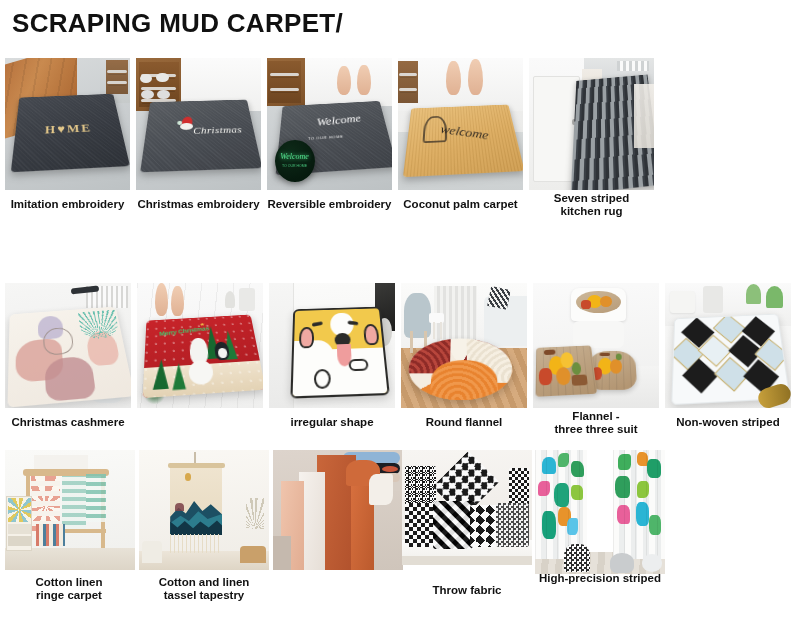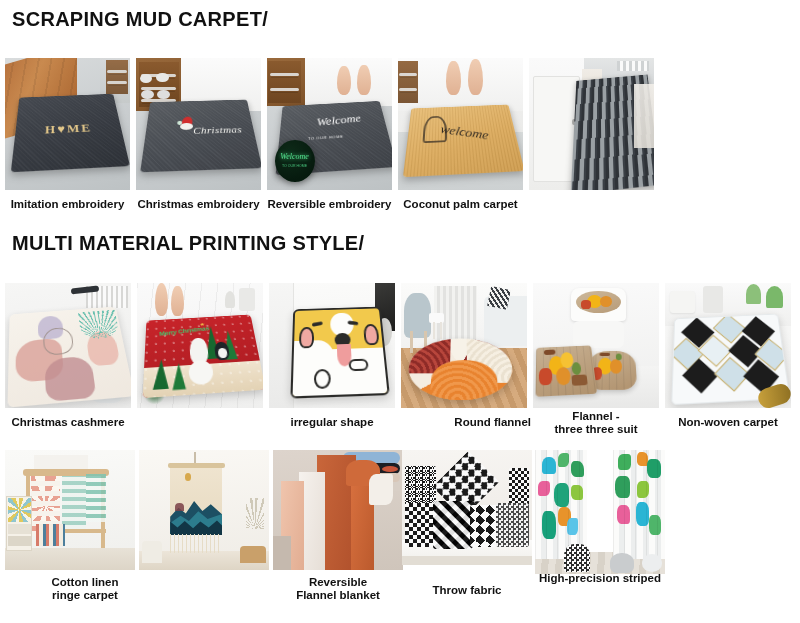--- a/index.html
+++ b/index.html
@@ -7,21 +7,21 @@
   html, body {
     width: 800px; height: 623px;
     background: #ffffff;
     font-family: "Liberation Sans", "DejaVu Sans", sans-serif;
     overflow: hidden;
   }
   .page { position: relative; width: 800px; height: 623px; background:#fff; }
 
   .section-title {
     position: absolute;
-    font-size: 20px;
+    font-size: 26px;
     font-weight: 700;
     letter-spacing: 0.3px;
     color: #111111;
     white-space: nowrap;
   }
   #title-1 { left: 12px; top: 8px; }
   #title-2 { left: 12px; top: 232px; }
 
   .tile { position: absolute; overflow: hidden; background:#e9e9e9; }
   .tile .ph { position:absolute; inset:0; overflow:hidden; }
@@ -198,22 +198,23 @@
       <div class="foot" style="left:44%;top:34%;width:9%;height:15%;"></div>
       <div style="position:absolute;left:36%;top:8%;width:64%;height:88%;
            background:
              repeating-linear-gradient(93deg, #2f3338 0 3px, #9aa0a4 3px 7px, #3a3f45 7px 9px),
              #6a7075;
            transform: perspective(150px) rotateX(18deg) rotateZ(-6deg) skewX(-4deg);
            box-shadow:0 2px 6px rgba(0,0,0,.3);"></div>
       <div style="position:absolute;right:0;top:20%;width:16%;height:48%;background:linear-gradient(180deg,#efece7,#e3dfd8);opacity:.9;"></div>
     </div>
   </div>
-
-  <div class="section-title" id="title-2">MULTI MATERIAL PRINTING STYLE/</div>
+  <div class="label" style="left:529px; top:192px; width:125px;">Seven striped
+kitchen rug</div>
+
 
   <div class="tile" style="left:5px; top:283px; width:126px; height:125px;">
     <div class="ph">
       <div style="position:absolute;inset:0;background:linear-gradient(175deg,#f6f6f5,#ebebea);"></div>
       <div style="position:absolute;right:2%;top:2%;width:34%;height:18%;
                   background:repeating-linear-gradient(90deg,#d7d7d5 0 2px,#fafafa 2px 5px);"></div>
       <div style="position:absolute;left:52%;top:3%;width:22%;height:5%;background:#2e3236;border-radius:3px;transform:rotate(-6deg);"></div>
       <div style="position:absolute;right:6%;bottom:4%;width:26%;height:22%;background:#e6e9ea;border-radius:44% 44% 30% 30%/60% 60% 30% 30%;"></div>
       <div style="position:absolute;left:3%;top:16%;width:92%;height:78%;
            background:linear-gradient(165deg,#f7f3ec,#efe8df);border-radius:6px;
@@ -316,21 +317,21 @@
            transform:perspective(200px) rotateX(26deg);">
         <div style="position:absolute;left:0;top:0;width:40%;height:60%;
              background:repeating-radial-gradient(circle at 0% 100%, #8e2b27 0 3px, #b8463c 3px 6px);"></div>
         <div style="position:absolute;right:0;top:0;width:44%;height:76%;
              background:repeating-radial-gradient(circle at 100% 90%, #f6efe2 0 3px, #eae1d0 3px 6px);"></div>
         <div style="position:absolute;left:22%;bottom:0;width:62%;height:62%;
              background:repeating-radial-gradient(circle at 40% 100%, #e8832f 0 3px, #f0984b 3px 6px);border-radius:50% 50% 0 0;"></div>
       </div>
     </div>
   </div>
-  <div class="label" style="left:397px; top:416px; width:134px;text-align:right;">Round flannel</div>
+  <div class="label" style="left:397px; top:416px; width:134px;">Round flannel</div>
 
   <div class="tile" style="left:533px; top:283px; width:126px; height:125px;">
     <div class="ph">
       <div style="position:absolute;inset:0;background:linear-gradient(175deg,#fafafa,#eeeeed);"></div>
       <div style="position:absolute;left:0;bottom:0;width:100%;height:34%;background:linear-gradient(180deg,#f4f4f3,#e8e8e7);"></div>
 
       <div style="position:absolute;left:30%;top:4%;width:44%;height:26%;background:#fcfcfb;border-radius:8px 8px 4px 4px;box-shadow:0 1px 3px rgba(0,0,0,.12);"></div>
       <div style="position:absolute;left:34%;top:6%;width:36%;height:18%;border-radius:50%;
            background:linear-gradient(160deg,#cdb89a,#b79b78);overflow:hidden;">
         <div style="position:absolute;left:24%;top:18%;width:34%;height:62%;background:#f2b417;border-radius:50%;"></div>
@@ -390,21 +391,21 @@
         <div style="position:absolute;left:54%;top:32%;width:24%;height:26%;background:#1c1c1c;transform:rotate(45deg);"></div>
         <div style="position:absolute;left:78%;top:38%;width:24%;height:26%;background:#cfe0e8;transform:rotate(45deg);border:1px solid #cbb06a;"></div>
         <div style="position:absolute;left:12%;top:58%;width:24%;height:26%;background:#1c1c1c;transform:rotate(45deg);"></div>
         <div style="position:absolute;left:40%;top:58%;width:24%;height:26%;background:#cfe0e8;transform:rotate(45deg);border:1px solid #cbb06a;"></div>
         <div style="position:absolute;left:66%;top:62%;width:24%;height:26%;background:#1c1c1c;transform:rotate(45deg);"></div>
       </div>
       <div style="position:absolute;right:0;bottom:2%;width:26%;height:16%;
            background:linear-gradient(100deg,#caa23c,#8d6f22);border-radius:10px;transform:rotate(-18deg);"></div>
     </div>
   </div>
-  <div class="label" style="left:661px; top:416px; width:134px;">Non-woven carpet</div>
+  <div class="label" style="left:661px; top:416px; width:134px;">Non-woven striped</div>
 
   <div class="tile" style="left:5px; top:450px; width:130px; height:120px;">
     <div class="ph">
       <div style="position:absolute;inset:0;background:linear-gradient(175deg,#fafaf8,#efefec);"></div>
       <div style="position:absolute;left:0;bottom:0;width:100%;height:18%;background:linear-gradient(180deg,#e8e2d7,#ddd5c7);"></div>
 
       <div style="position:absolute;left:14%;top:16%;width:66%;height:6%;background:#d8b98c;border-radius:3px;"></div>
       <div style="position:absolute;left:16%;top:20%;width:3%;height:62%;background:#d8b98c;"></div>
       <div style="position:absolute;left:74%;top:20%;width:3%;height:62%;background:#d8b98c;"></div>
       <div style="position:absolute;left:16%;top:66%;width:62%;height:3%;background:#d8b98c;"></div>
@@ -420,21 +421,21 @@
            background:repeating-linear-gradient(90deg,#d77b6a 0 3px,#f3ece0 3px 7px,#4d7f9c 7px 10px);"></div>
 
       <div style="position:absolute;left:1%;top:38%;width:20%;height:46%;background:#f5f1e8;border:1px solid #dcd5c6;"></div>
       <div style="position:absolute;left:2%;top:40%;width:18%;height:20%;
            background:repeating-conic-gradient(from 0deg at 50% 50%, #e0c95e 0 18deg, #f7f3e6 18deg 36deg, #8fc6cf 36deg 54deg);"></div>
       <div style="position:absolute;left:2%;top:62%;width:18%;height:8%;background:#e6e1d5;"></div>
       <div style="position:absolute;left:2%;top:72%;width:18%;height:8%;background:#dcd6c8;"></div>
       <div style="position:absolute;left:22%;top:4%;width:42%;height:12%;background:#f2f0ea;opacity:.7;"></div>
     </div>
   </div>
-  <div class="label" style="left:20px; top:576px; width:130px;">Cotton linen
+  <div class="label" style="left:4px; top:576px; width:130px;">Cotton linen
 ringe carpet</div>
 
   <div class="tile" style="left:139px; top:450px; width:130px; height:120px;">
     <div class="ph">
       <div style="position:absolute;inset:0;background:linear-gradient(175deg,#faf8f4,#efece6);"></div>
       <div style="position:absolute;left:0;bottom:0;width:100%;height:16%;background:linear-gradient(180deg,#ece5d9,#ded5c5);"></div>
       <div style="position:absolute;left:42%;top:2%;width:1.6%;height:10%;background:#c9bda8;"></div>
       <div style="position:absolute;left:22%;top:11%;width:44%;height:4%;background:#d9c49c;border-radius:2px;"></div>
       <div style="position:absolute;left:24%;top:15%;width:40%;height:56%;
            background:linear-gradient(180deg,#efe4cf,#e6d9c0);overflow:hidden;">
@@ -448,20 +449,22 @@
         <div style="position:absolute;left:10%;top:52%;width:16%;height:12%;background:#7a3f45;border-radius:50% 50% 0 0;opacity:.85;"></div>
       </div>
       <div style="position:absolute;left:24%;top:70%;width:40%;height:16%;
            background:repeating-linear-gradient(90deg,#e6dcc6 0 1.5px,transparent 1.5px 4px);"></div>
       <div style="position:absolute;right:4%;top:40%;width:14%;height:26%;
            background:repeating-conic-gradient(from 0deg at 50% 100%, #cfc9b8 0 5deg, transparent 5deg 14deg);"></div>
       <div style="position:absolute;right:2%;bottom:6%;width:20%;height:14%;background:#c9a06a;border-radius:4px 4px 0 0;"></div>
       <div style="position:absolute;left:2%;bottom:6%;width:16%;height:18%;background:#efece4;border-radius:4px 4px 0 0;"></div>
     </div>
   </div>
+  <div class="label" style="left:139px; top:576px; width:130px;">Cotton and linen
+tassel tapestry</div>
 
   <div class="tile" style="left:273px; top:450px; width:130px; height:120px;">
     <div class="ph">
       <div style="position:absolute;inset:0;background:linear-gradient(175deg,#ddd4cc,#cfc5bb);"></div>
       <div style="position:absolute;right:0;top:0;width:56%;height:34%;background:#d8cfc6;"></div>
 
       <div style="position:absolute;right:2%;top:2%;width:44%;height:10%;background:#8fb4d6;border-radius:6px;"></div>
       <div style="position:absolute;right:2%;top:11%;width:46%;height:9%;background:#1d1f24;border-radius:6px;"></div>
       <div style="position:absolute;right:4%;top:13%;width:12%;height:5%;background:#c8553a;border-radius:50%;"></div>
       <div style="position:absolute;right:20%;top:13%;width:10%;height:5%;background:#6fa3c4;border-radius:50%;"></div>
@@ -469,22 +472,20 @@
 
       <div style="position:absolute;left:34%;top:4%;width:30%;height:96%;background:linear-gradient(100deg,#c9663a,#b0512c);"></div>
       <div style="position:absolute;left:20%;top:18%;width:20%;height:82%;background:linear-gradient(100deg,#f6f2ee,#e6ded6);"></div>
       <div style="position:absolute;left:6%;top:26%;width:18%;height:74%;background:linear-gradient(100deg,#f0c5ad,#e2ad92);"></div>
       <div style="position:absolute;left:60%;top:14%;width:18%;height:86%;background:linear-gradient(100deg,#d9713f,#bb5a2d);"></div>
       <div style="position:absolute;left:56%;top:8%;width:26%;height:22%;background:#cf6a3a;border-radius:40% 40% 10% 10%;"></div>
       <div style="position:absolute;left:74%;top:20%;width:18%;height:26%;background:#f3efe9;border-radius:30% 8% 30% 8%;"></div>
       <div style="position:absolute;left:0;bottom:0;width:14%;height:28%;background:#c5b9ae;"></div>
     </div>
   </div>
-  <div class="label" style="left:273px; top:576px; width:130px;">Reversible
-Flannel blanket</div>
 
   <div class="tile" style="left:402px; top:450px; width:130px; height:115px;">
     <div class="ph">
       <div style="position:absolute;inset:0;background:linear-gradient(175deg,#f7f5f2,#ece8e3);"></div>
       <div style="position:absolute;left:0;bottom:0;width:100%;height:22%;background:linear-gradient(180deg,#fbfbfa,#f0eee9);"></div>
       <div style="position:absolute;left:0;bottom:0;width:100%;height:8%;background:#e2ddd4;"></div>
       <div style="position:absolute;left:2%;top:14%;width:24%;height:40%;
            background:repeating-conic-gradient(from 0deg at 50% 50%, #1a1a1a 0 10deg, #fafafa 10deg 20deg);
            background-size:7px 7px;border-radius:2px;"></div>
       <div style="position:absolute;left:32%;top:8%;width:34%;height:44%;

